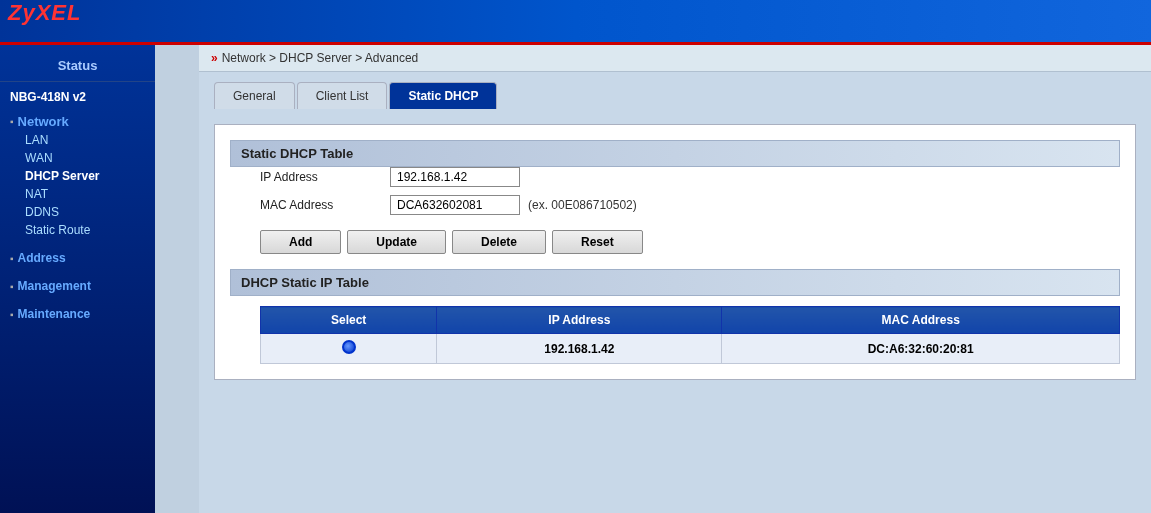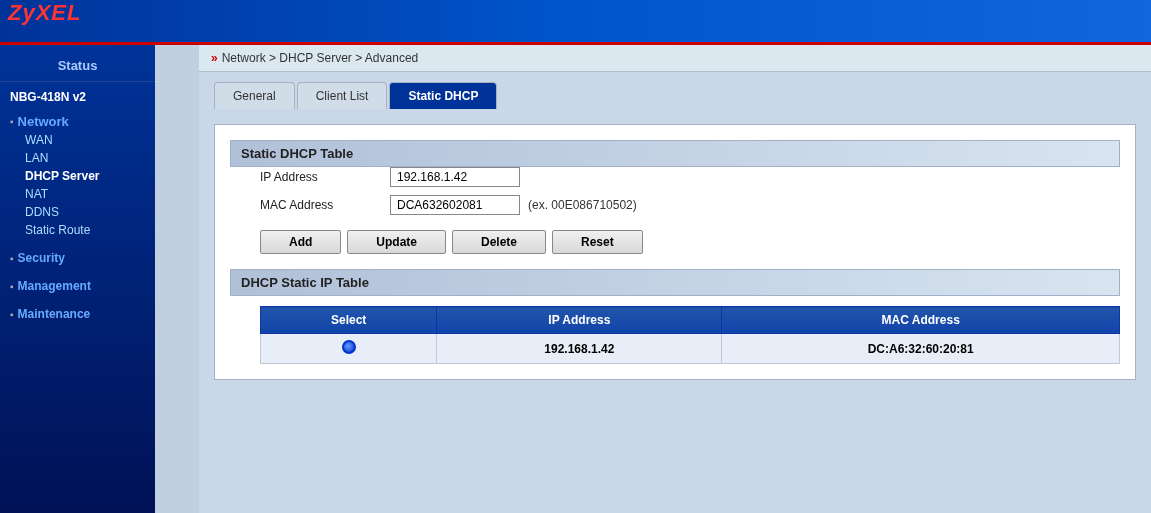--- a/index.html
+++ b/index.html
@@ -243,32 +243,32 @@
 
   <div id="sidebar">
     <div class="sidebar-status">Status</div>
     <div class="sidebar-device">NBG-418N v2</div>
 
     <div class="sidebar-section">
       <div class="sidebar-section-header">
         <span class="plus">▪</span>
         <span>Network</span>
       </div>
+      <div class="sidebar-item">LAN</div>
       <div class="sidebar-item">WAN</div>
-      <div class="sidebar-item">LAN</div>
       <div class="sidebar-item active">DHCP Server</div>
       <div class="sidebar-item">NAT</div>
       <div class="sidebar-item">DDNS</div>
       <div class="sidebar-item">Static Route</div>
     </div>
 
     <div class="sidebar-section">
       <div class="sidebar-subsection">
         <span class="plus">▪</span>
-        <span>Security</span>
+        <span>Address</span>
       </div>
     </div>
 
     <div class="sidebar-section">
       <div class="sidebar-subsection">
         <span class="plus">▪</span>
         <span>Management</span>
       </div>
     </div>
 

